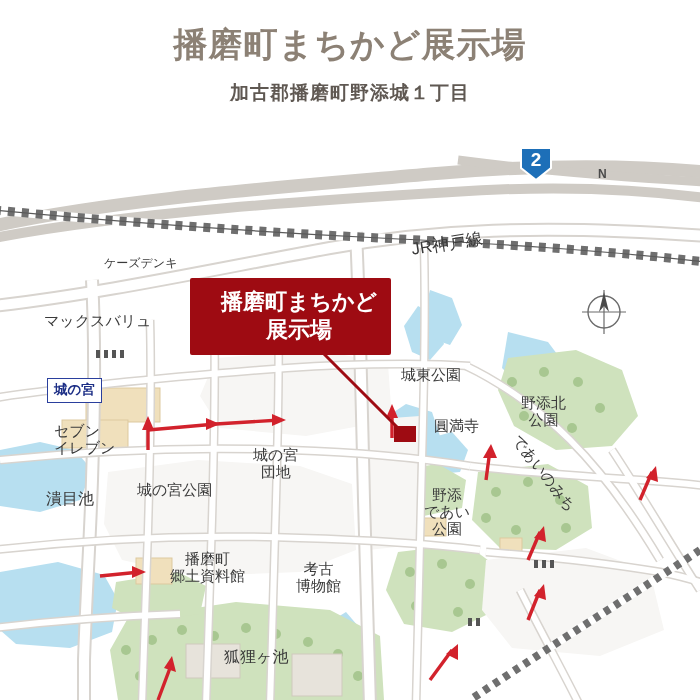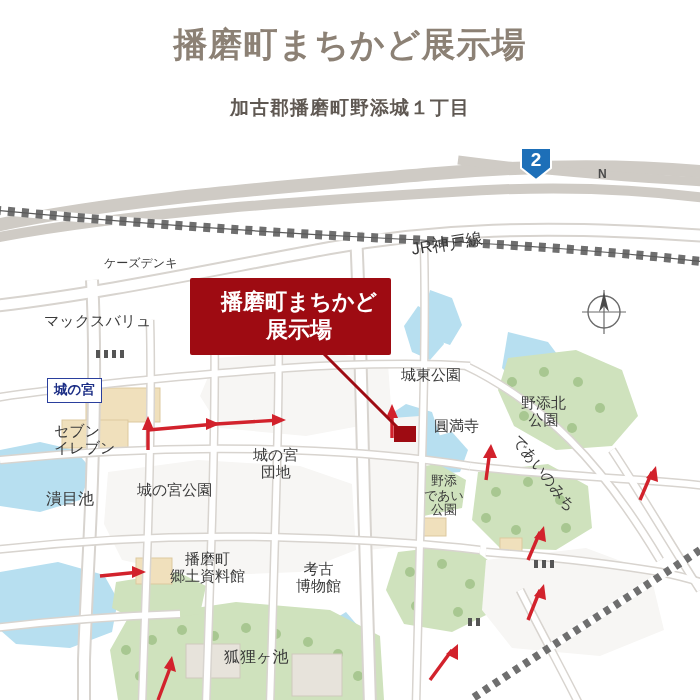--- a/index.html
+++ b/index.html
@@ -29,21 +29,21 @@
   }
   .title {
     margin: 0;
     padding-top: 22px;
     font-size: 34px;
     font-weight: bold;
     color: #8c8175;
     letter-spacing: 1px;
   }
   .subtitle {
-    margin: 15px;
+    margin: 0;
     padding-top: 12px;
     font-size: 19px;
     font-weight: bold;
     color: #5f5852;
     letter-spacing: 1px;
   }
   .map-wrap {
     position: absolute;
     top: 120px;
     left: 0;
@@ -314,20 +314,20 @@
 団地</div>
     <div class="lbl" style="left:170px; top:431px; font-size:15px;">播磨町
 郷土資料館</div>
     <div class="lbl" style="left:296px; top:441px; font-size:15px;">考古
 博物館</div>
     <div class="lbl" style="left:224px; top:528px; font-size:16px;">狐狸ヶ池</div>
     <div class="lbl" style="left:401px; top:247px; font-size:15px;">城東公園</div>
     <div class="lbl" style="left:434px; top:298px; font-size:15px;">圓満寺</div>
     <div class="lbl" style="left:521px; top:275px; font-size:15px;">野添北
 公園</div>
-    <div class="lbl" style="left:424px; top:354px; font-size:13px;">野添
+    <div class="lbl" style="left:424px; top:367px; font-size:15px;">野添
 であい
 公園</div>
     <div class="lbl" style="left:522px; top:312px; font-size:15px; transform:rotate(52deg); transform-origin:left top;">であいのみち</div>
     <div class="lbl b" style="left:598px; top:48px; font-size:12px; color:#4a4a4a;">N</div>
   </div>
 
 </div>
 
 </body></html>

